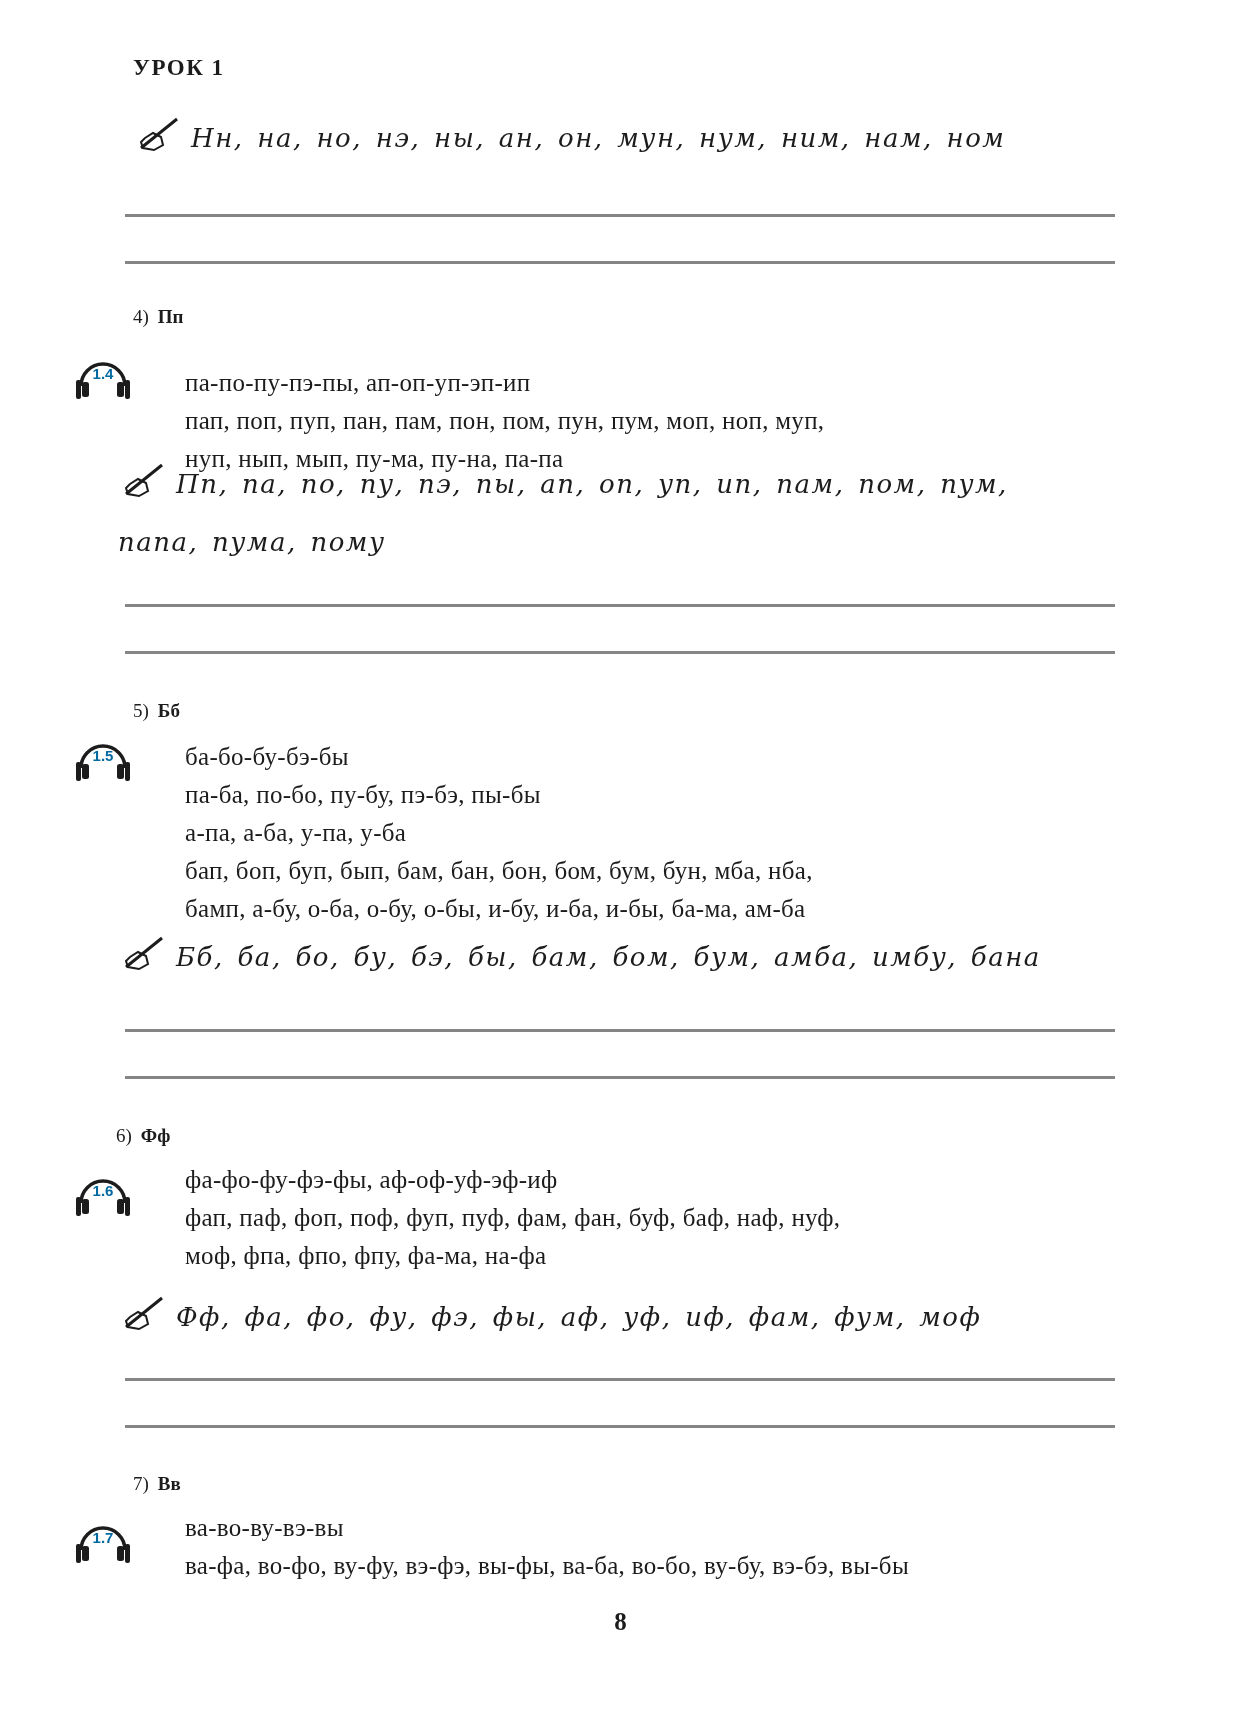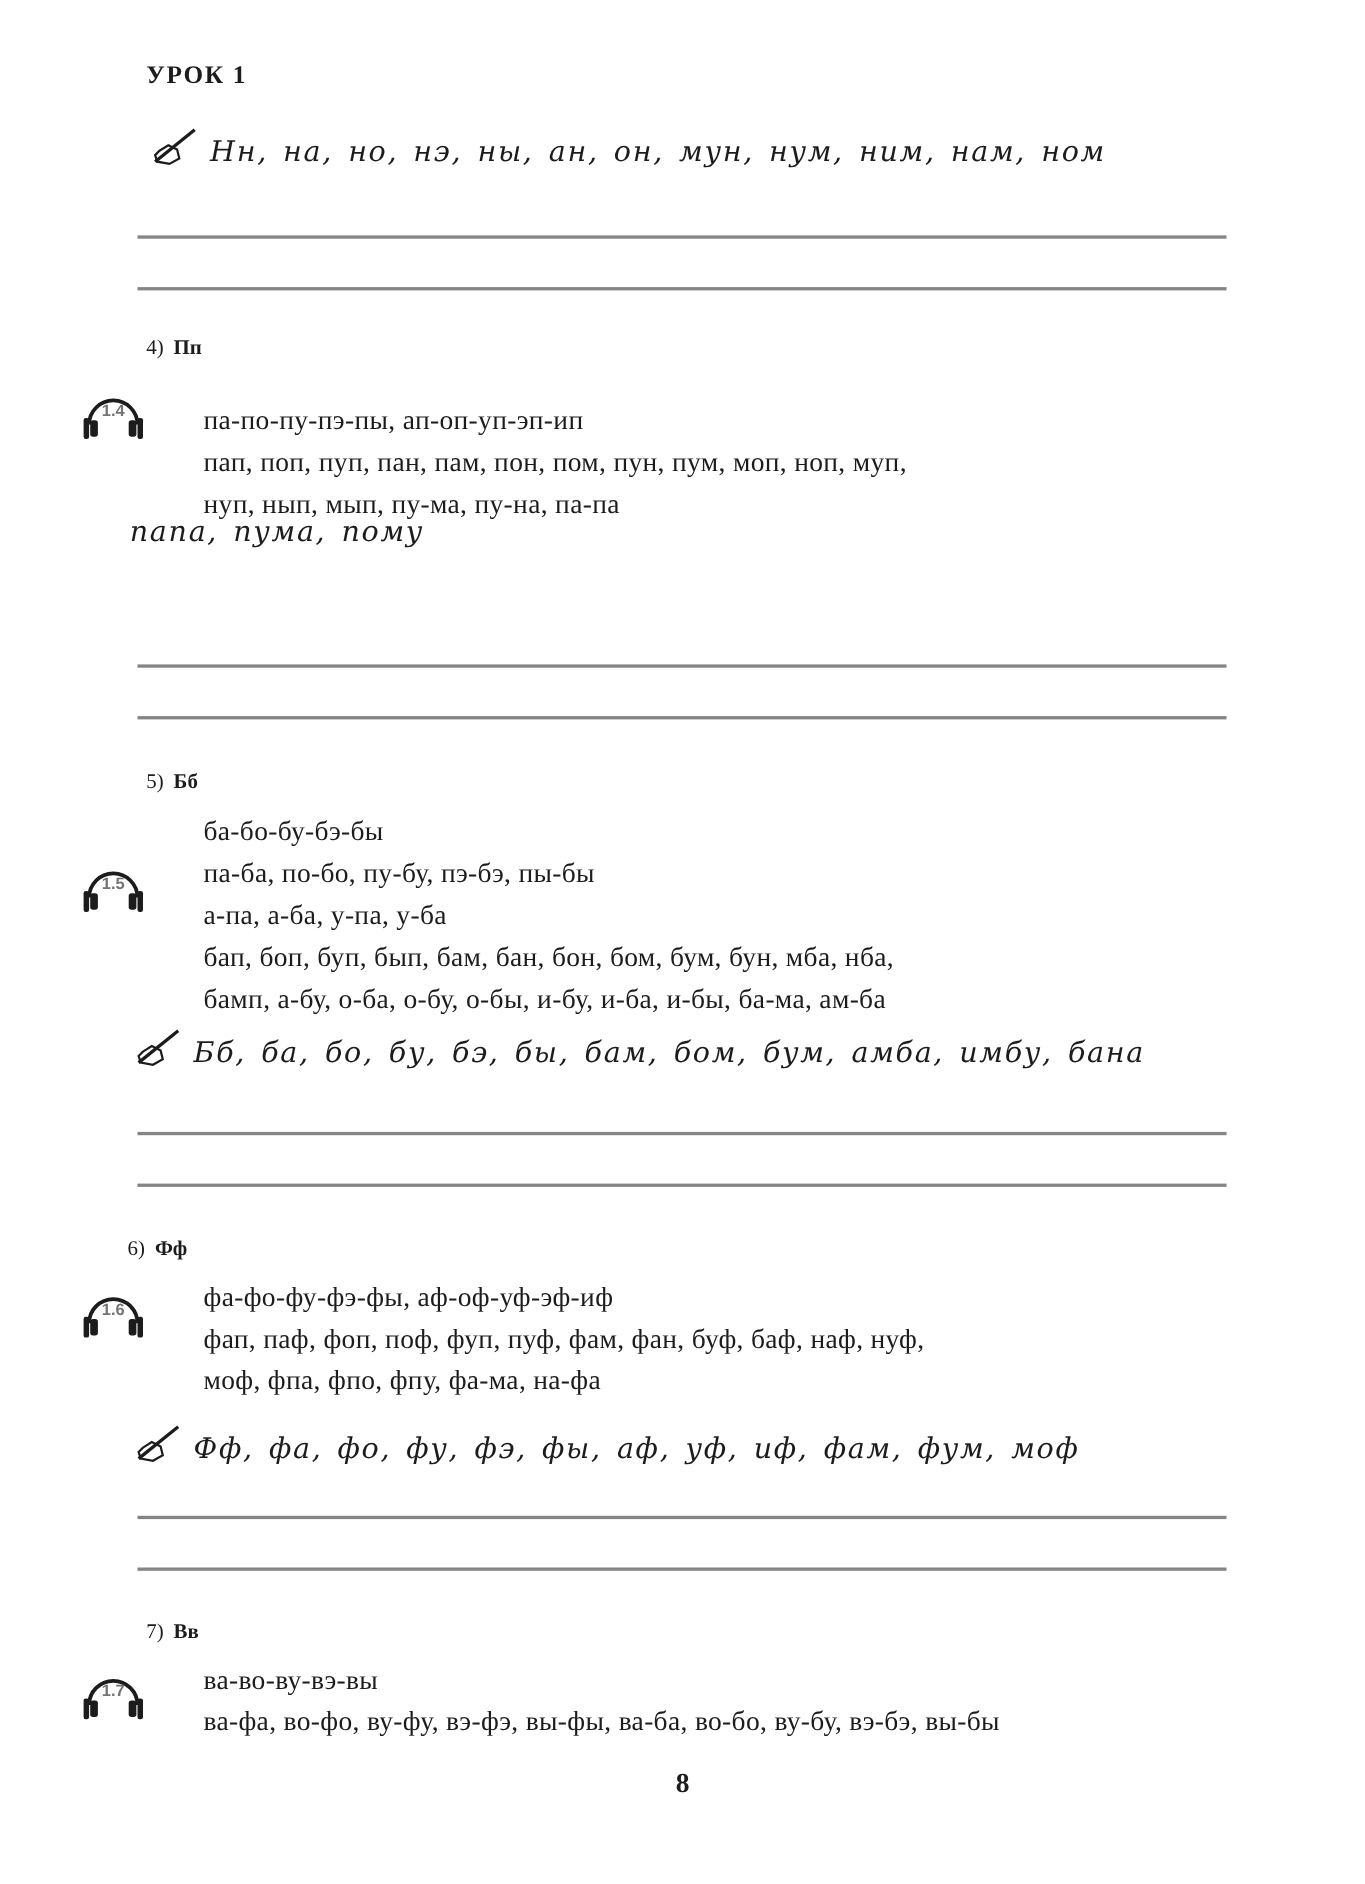--- a/index.html
+++ b/index.html
@@ -20,21 +20,21 @@
     font-size:26px;line-height:52px;letter-spacing:1.5px;word-spacing:4px;
     white-space:nowrap;
   }
   .pen{display:inline-block;vertical-align:-6px;margin-right:12px;}
   .rule{
     height:3px;background:#858585;left:125px;width:990px;
   }
   .hp{width:64px;height:60px;}
   .hp .hp-num{
     position:absolute;left:0;top:19px;width:58px;text-align:center;
-    font-family:"Liberation Sans", sans-serif;font-size:15px;font-weight:bold;color:#737373;
+    font-family:"Liberation Sans", sans-serif;font-size:15px;font-weight:bold;color:#0369a1;
     letter-spacing:0;
   }
   .page-number{left:0;width:1241px;text-align:center;font-size:25px;font-weight:bold;}
 </style>
 </head>
 <body>
 
 <div class="page">
 
   <div class="abs lesson-title" style="left:133px;top:55px;">УРОК 1</div>
@@ -69,27 +69,35 @@
       <rect x="43" y="36" width="7" height="15" rx="2.5" fill="#1c1c1c"></rect>
     </svg>
     <span class="hp-num">1.4</span>
   </div>
   <div class="abs drill" style="left:185px;top:344px;margin-top:20px;">
     <div>па-по-пу-пэ-пы, ап-оп-уп-эп-ип</div>
     <div>пап, поп, пуп, пан, пам, пон, пом, пун, пум, моп, ноп, муп,</div>
     <div>нуп, нып, мып, пу-ма, пу-на, па-па</div>
   </div>
   <div class="abs cursive" style="left:118px;top:458px;">
+    <div>
+      <span class="pen">
+        <svg width="46" height="36" viewBox="0 0 46 36">
+          <path d="M12 21 L20 16 L28 20 L30 28 L21 33 L10 31 L8 25 Z" fill="none" stroke="#1c1c1c" stroke-width="2"></path>
+          <line x1="44" y1="2" x2="8" y2="31" stroke="#1c1c1c" stroke-width="3"></line>
+        </svg>
+      </span><span>Пп, па, по, пу, пэ, пы, ап, оп, уп, ип, пам, пом, пум,</span>
+    </div>
     <div>папа, пума, пому</div>
   </div>
 
   <div class="abs heading" style="left:133px;top:700px;">
     <span class="num">5)</span><span class="ltr">Бб</span>
   </div>
-  <div class="abs hp" style="left:74px;top:776px;">
+  <div class="abs hp" style="left:74px;top:728px;">
     <svg width="58" height="56" viewBox="0 0 58 56">
       <path d="M7 40 a22 22 0 0 1 44 0" fill="none" stroke="#1c1c1c" stroke-width="3.5"></path>
       <rect x="2" y="34" width="5" height="19" rx="2" fill="#1c1c1c"></rect>
       <rect x="8" y="36" width="7" height="15" rx="2.5" fill="#1c1c1c"></rect>
       <rect x="51" y="34" width="5" height="19" rx="2" fill="#1c1c1c"></rect>
       <rect x="43" y="36" width="7" height="15" rx="2.5" fill="#1c1c1c"></rect>
     </svg>
     <span class="hp-num">1.5</span>
   </div>
   <div class="abs drill" style="left:185px;top:738px;">

